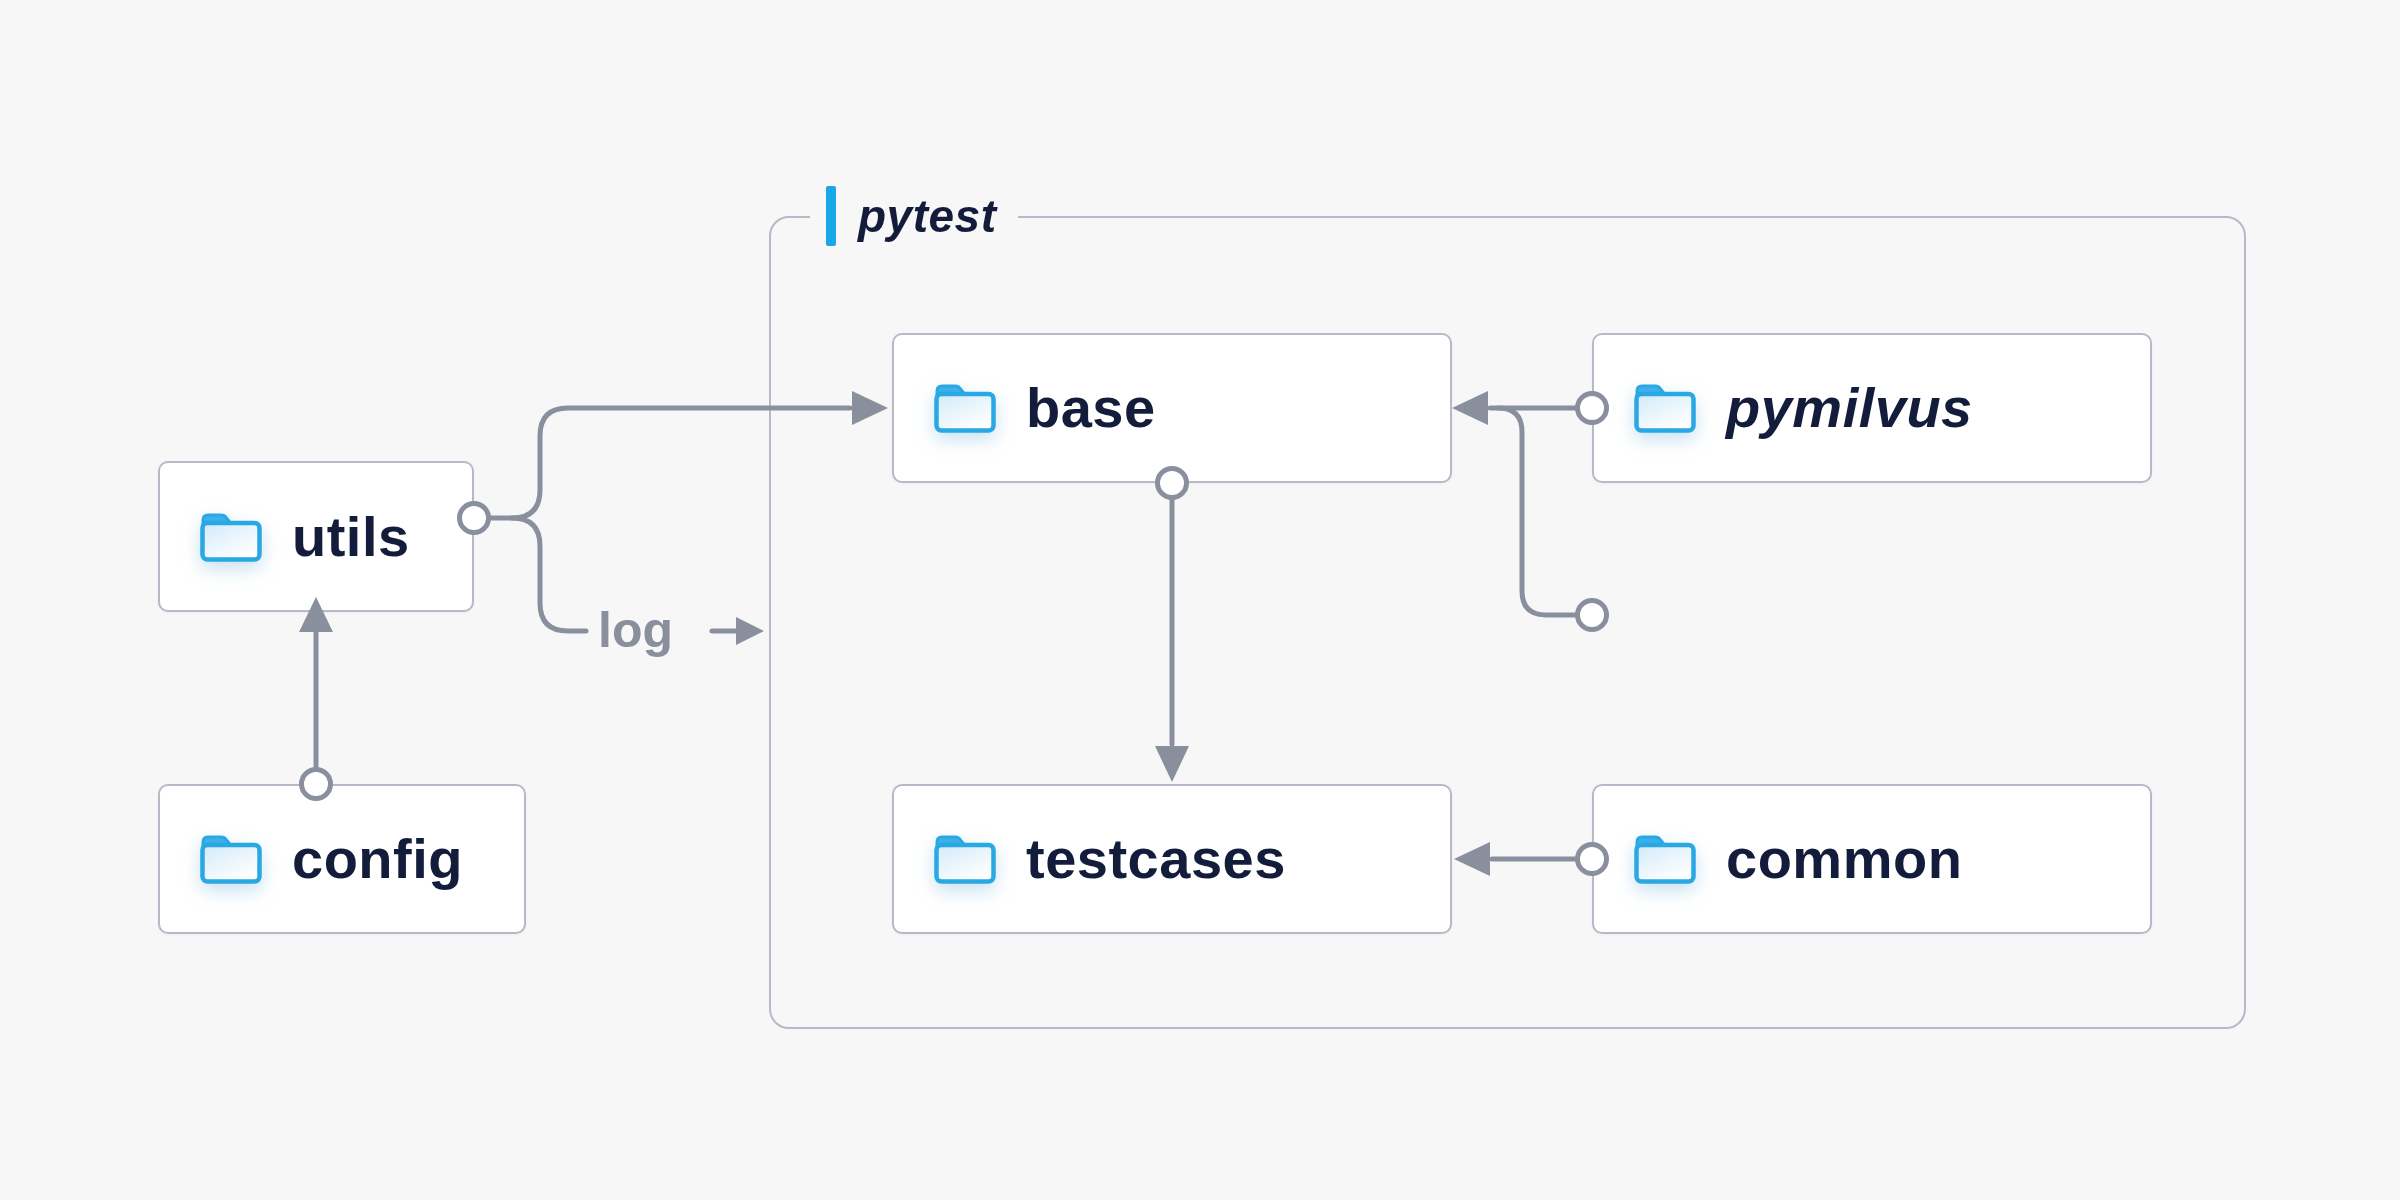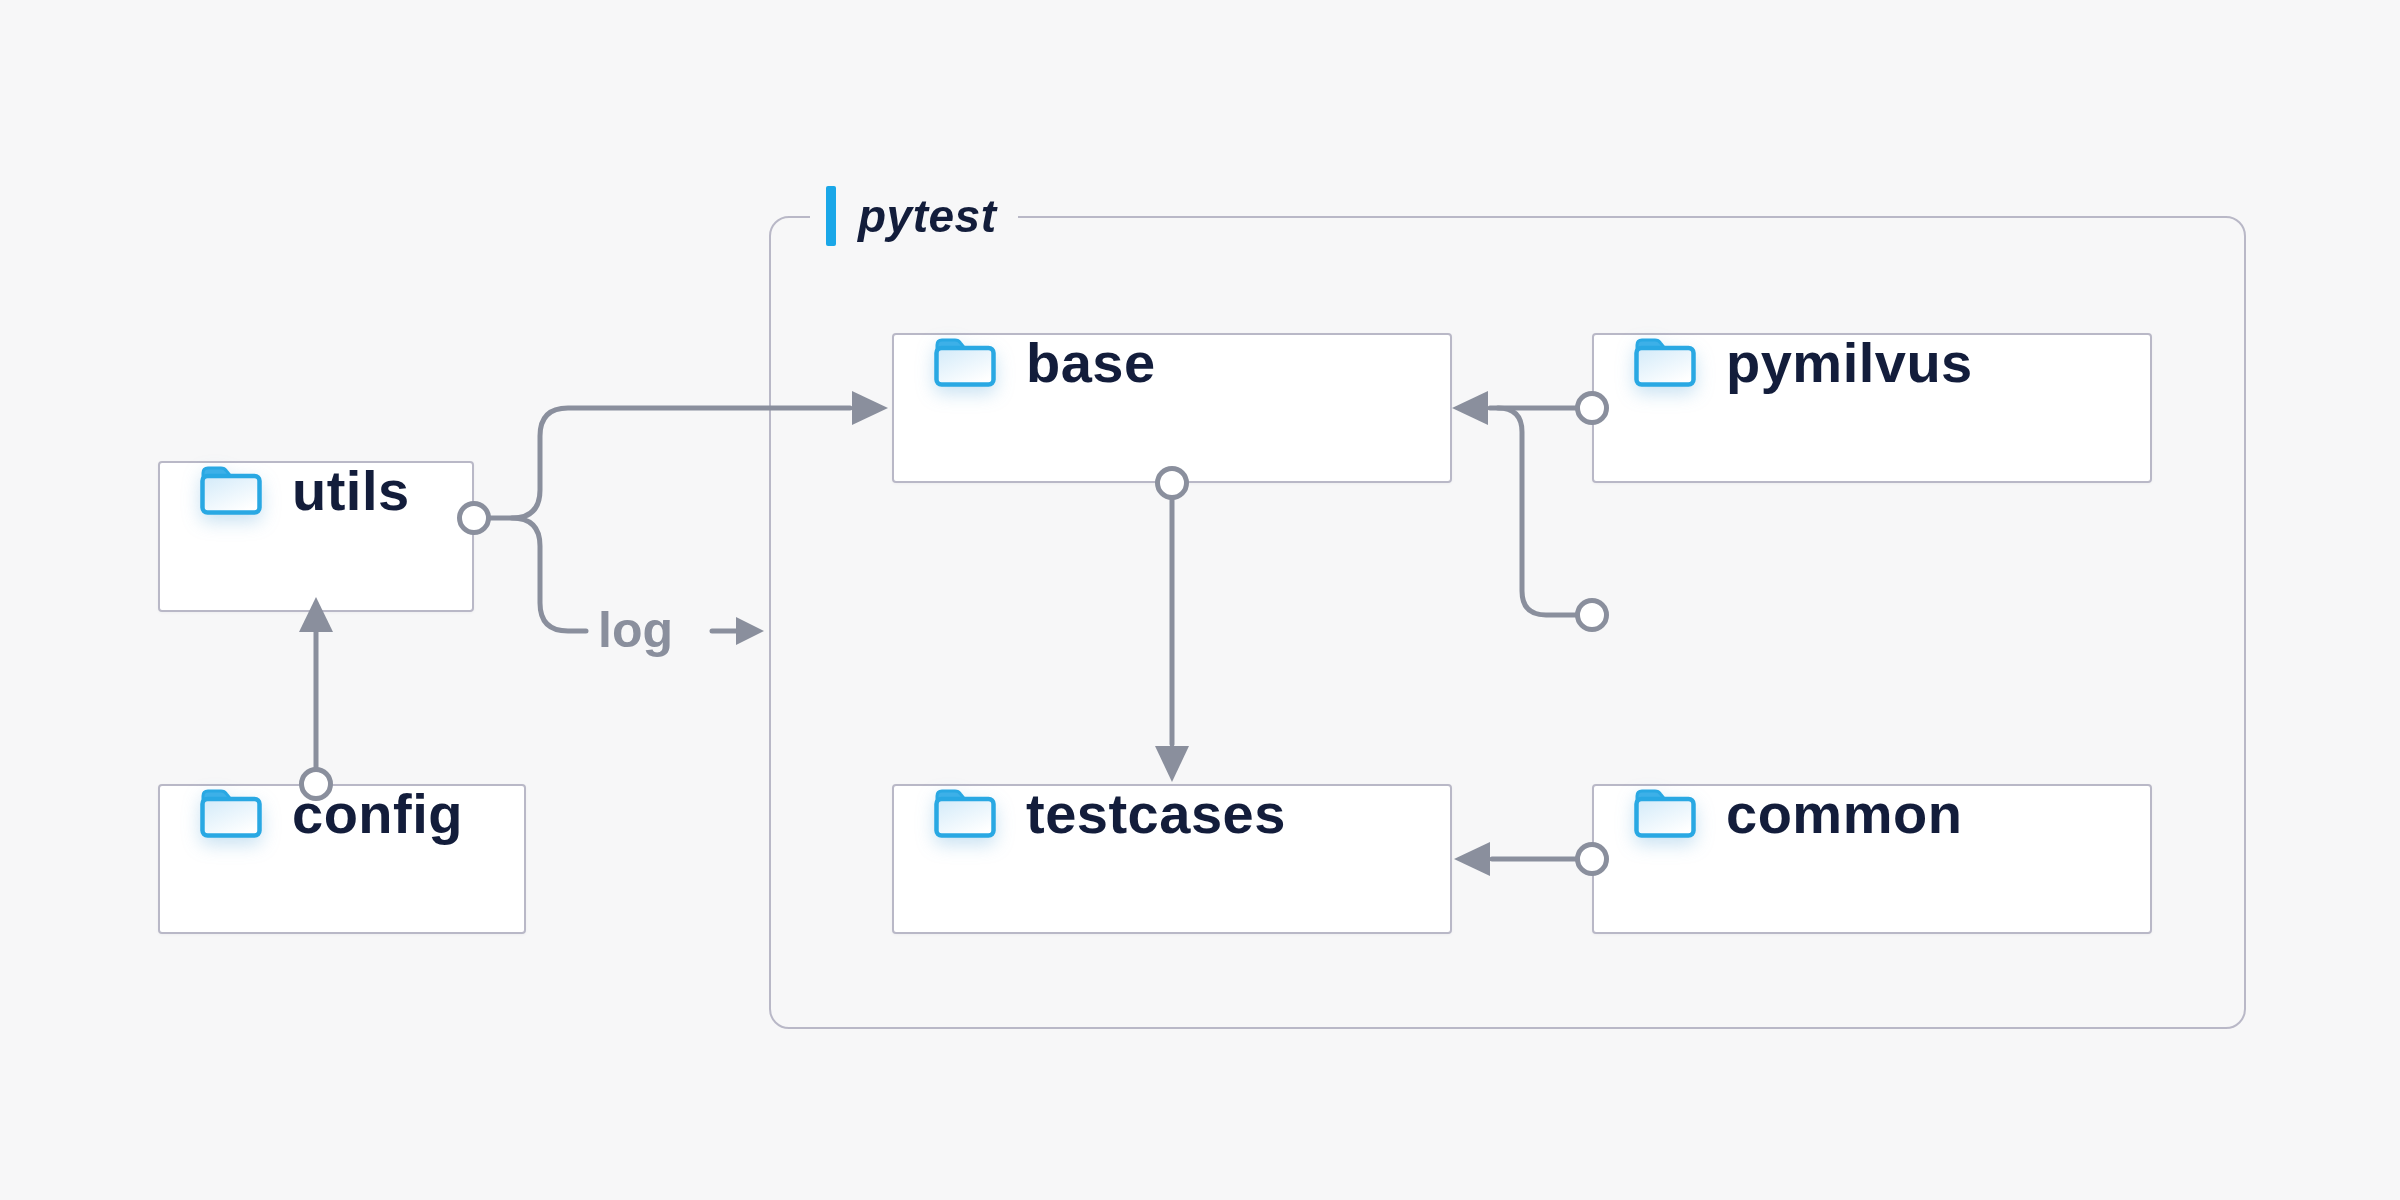--- a/index.html
+++ b/index.html
@@ -80,22 +80,23 @@
     fill: #ffffff;
     stroke: #8a8f9d;
     stroke-width: 5;
   }
   
   .node {
     position: absolute;
     box-sizing: border-box;
     background: #ffffff;
     border: 2px solid #b9b8c7;
-    border-radius: 4px;
+    border-radius: 10px;
     display: flex;
+    align-items: center;
     gap: 28px;
     padding-left: 38px;
     z-index: 2;
     box-shadow: 0 1px 3px rgba(20, 30, 60, 0.04);
   }
   .node-label {
     font-size: 56px;
     font-weight: 700;
     color: #131d3b;
     line-height: 1;
@@ -190,21 +191,21 @@
   </div>
 
   <div class="node" style="left:892px; top:333px; width:560px; height:150px;">
     <svg class="folder" viewBox="0 0 66 54" width="66" height="54">
       <path d="M5 20 V10 Q5 5 10 5 L23 5 Q26.5 5 28.5 7.8 L34 15 Z" fill="#3db0e8" stroke="#29a8e3" stroke-width="3" stroke-linejoin="round"></path>
       <rect x="4.5" y="13" width="57" height="36.5" rx="5" fill="url(#folderGrad)" stroke="#29a8e3" stroke-width="4.5"></rect>
     </svg>
     <span class="node-label">base</span>
   </div>
 
-  <div class="node" style="left:1592px; top:333px; width:560px; height:150px;">
+  <div class="node" style="left:1592px; top:333px; width:560px; height:150px;font-style:italic;">
     <svg class="folder" viewBox="0 0 66 54" width="66" height="54">
       <path d="M5 20 V10 Q5 5 10 5 L23 5 Q26.5 5 28.5 7.8 L34 15 Z" fill="#3db0e8" stroke="#29a8e3" stroke-width="3" stroke-linejoin="round"></path>
       <rect x="4.5" y="13" width="57" height="36.5" rx="5" fill="url(#folderGrad)" stroke="#29a8e3" stroke-width="4.5"></rect>
     </svg>
     <span class="node-label">pymilvus</span>
   </div>
 
 
   <div class="node" style="left:892px; top:784px; width:560px; height:150px;">
     <svg class="folder" viewBox="0 0 66 54" width="66" height="54">

